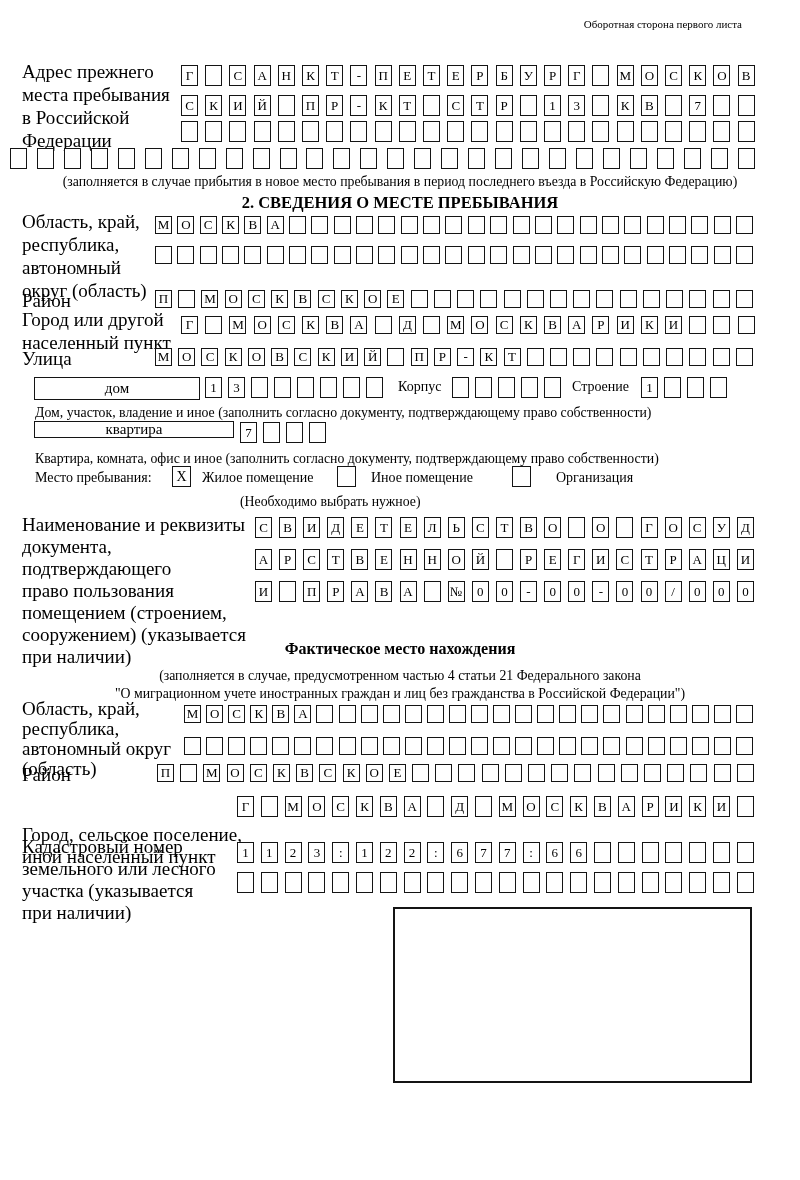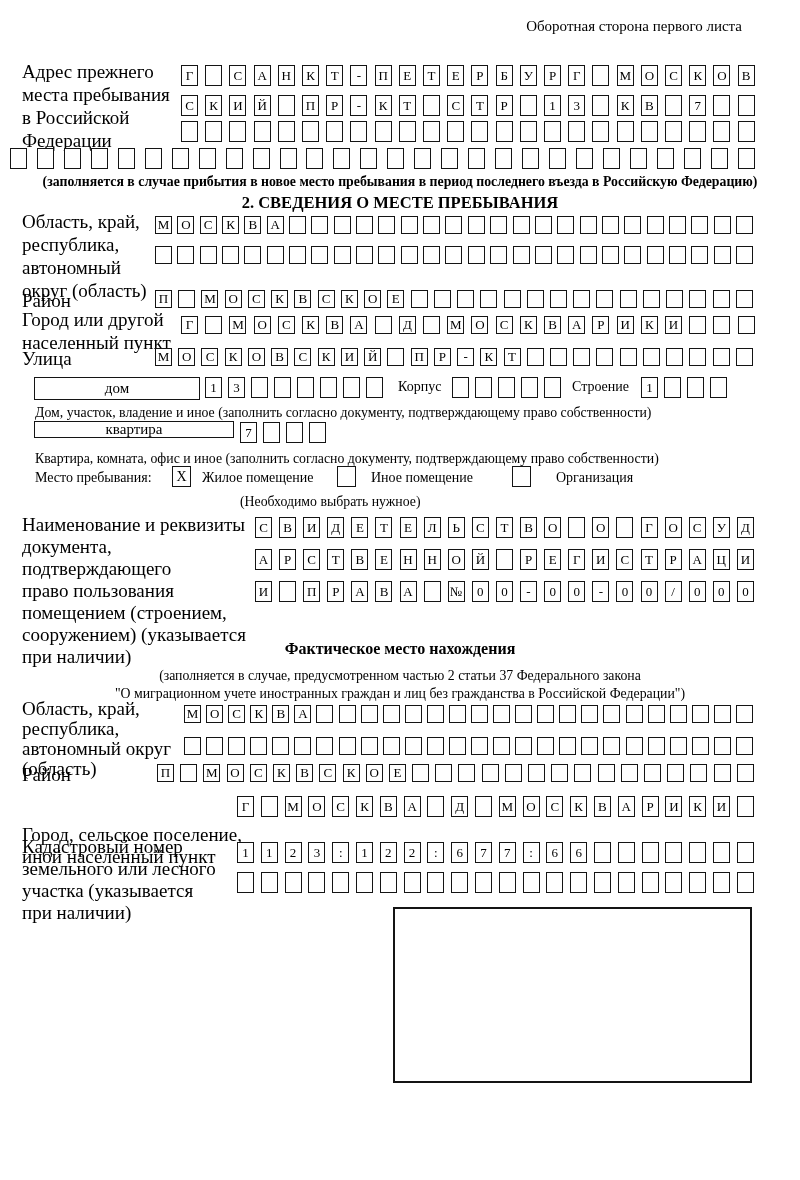--- a/index.html
+++ b/index.html
@@ -1,19 +1,19 @@
 <!DOCTYPE html>
 <html><head>
 <meta charset="utf-8">
 <style>
   * { margin:0; padding:0; box-sizing:border-box; }
   html,body { background:#fff; }
   body { font-family:"Liberation Serif","DejaVu Serif",serif; color:#000; }
   .page { position:relative; width:800px; height:1180px; background:#fff; overflow:hidden; }
-  .title { position:absolute; font-size:15px; }
+  .title { position:absolute; font-size:11px; }
   .lbl { position:absolute; font-size:19px; line-height:23px; white-space:pre-line; }
   .lh20 { line-height:20px; }
   .lh22 { line-height:22px; }
   .cap { position:absolute; font-size:13.8px; line-height:17px; }
   .center { left:0; width:800px; text-align:center; }
   .hdr { position:absolute; left:0; width:800px; text-align:center; font-weight:bold; font-size:16.5px; }
   .hdr2 { position:absolute; left:0; width:800px; text-align:center; font-weight:bold; font-size:16px; }
   .cellrow { position:absolute; display:flex; justify-content:space-between; }
   .cell { flex:0 0 17px; width:17px; height:21px; border:1.6px solid #141414; display:flex;
           align-items:center; justify-content:center; font-size:13px; background:#fff; }
@@ -138,21 +138,21 @@
       <span class="cell"></span>
       <span class="cell"></span>
       <span class="cell"></span>
       <span class="cell"></span>
       <span class="cell"></span>
       <span class="cell"></span>
       <span class="cell"></span>
       <span class="cell"></span>
       <span class="cell"></span>
     </div>
-  <div class="cap center" style="top:173px;font-weight:bold;">(заполняется в случае прибытия в новое место пребывания в период последнего въезда в Российскую Федерацию)</div>
+  <div class="cap center" style="top:173px;">(заполняется в случае прибытия в новое место пребывания в период последнего въезда в Российскую Федерацию)</div>
 
   <div class="hdr" style="top:193px;">2. СВЕДЕНИЯ О МЕСТЕ ПРЕБЫВАНИЯ</div>
 
   <div class="lbl" style="top:210px; left:22px;">Область, край,
 республика,
 автономный
 округ (область)</div>
   <div class="cellrow h18" style="top:216px; left:155px; width:598px;">
       <span class="cell">М</span>
       <span class="cell">О</span>
@@ -417,21 +417,21 @@
       <span class="cell">-</span>
       <span class="cell">0</span>
       <span class="cell">0</span>
       <span class="cell">/</span>
       <span class="cell">0</span>
       <span class="cell">0</span>
       <span class="cell">0</span>
     </div>
 
   <div class="hdr2" style="top:640px;">Фактическое место нахождения</div>
-  <div class="cap center" style="top:667px;">(заполняется в случае, предусмотренном частью 2 статьи 37 Федерального закона</div>
+  <div class="cap center" style="top:667px;">(заполняется в случае, предусмотренном частью 4 статьи 21 Федерального закона</div>
   <div class="cap center" style="top:685px;">"О миграционном учете иностранных граждан и лиц без гражданства в Российской Федерации")</div>
 
   <div class="lbl lh20" style="top:699px; left:22px;">Область, край,
 республика,
 автономный округ
 (область)</div>
   <div class="cellrow h18" style="top:705px; left:184px; width:569px;">
       <span class="cell">М</span>
       <span class="cell">О</span>
       <span class="cell">С</span>

